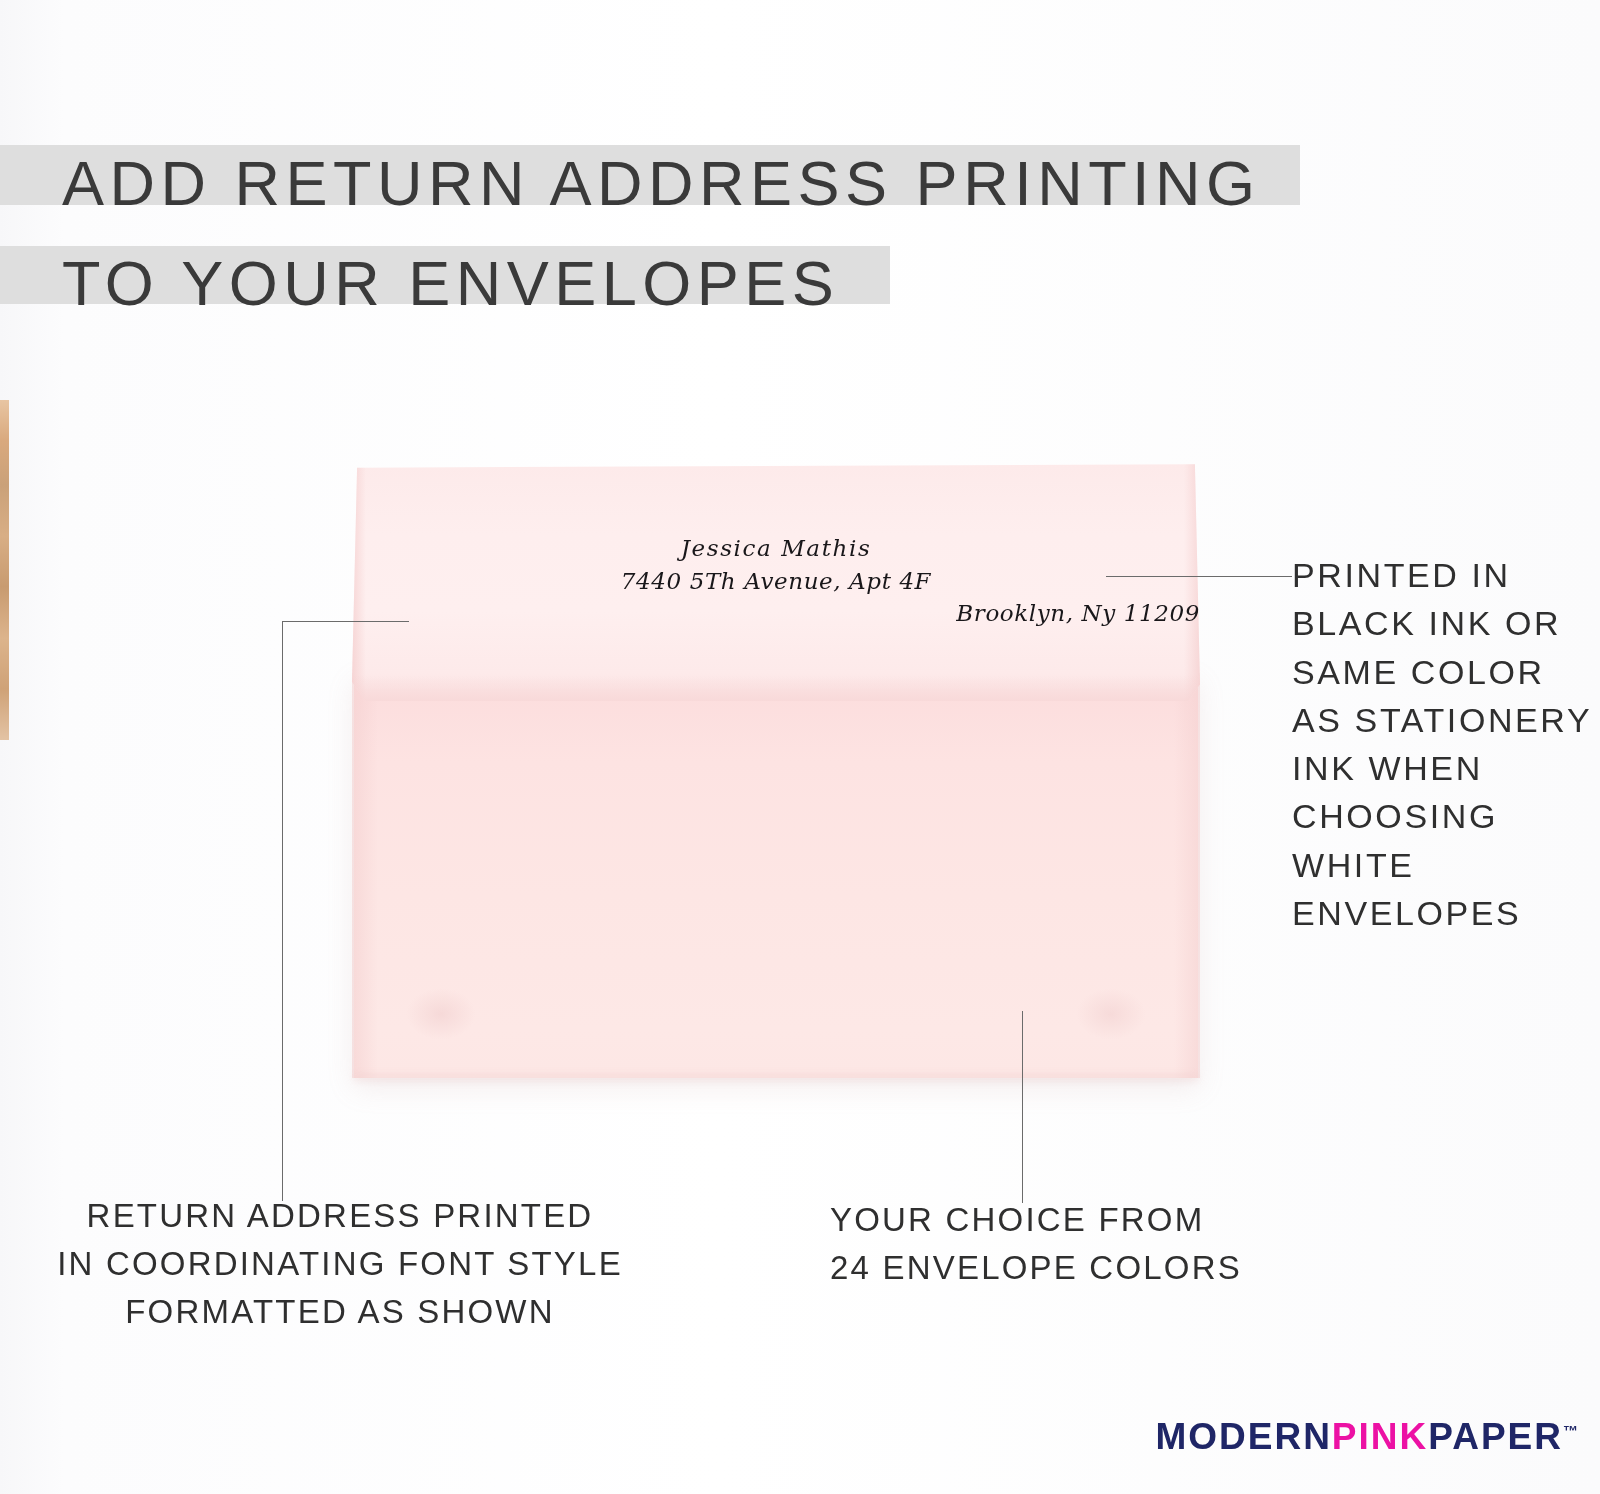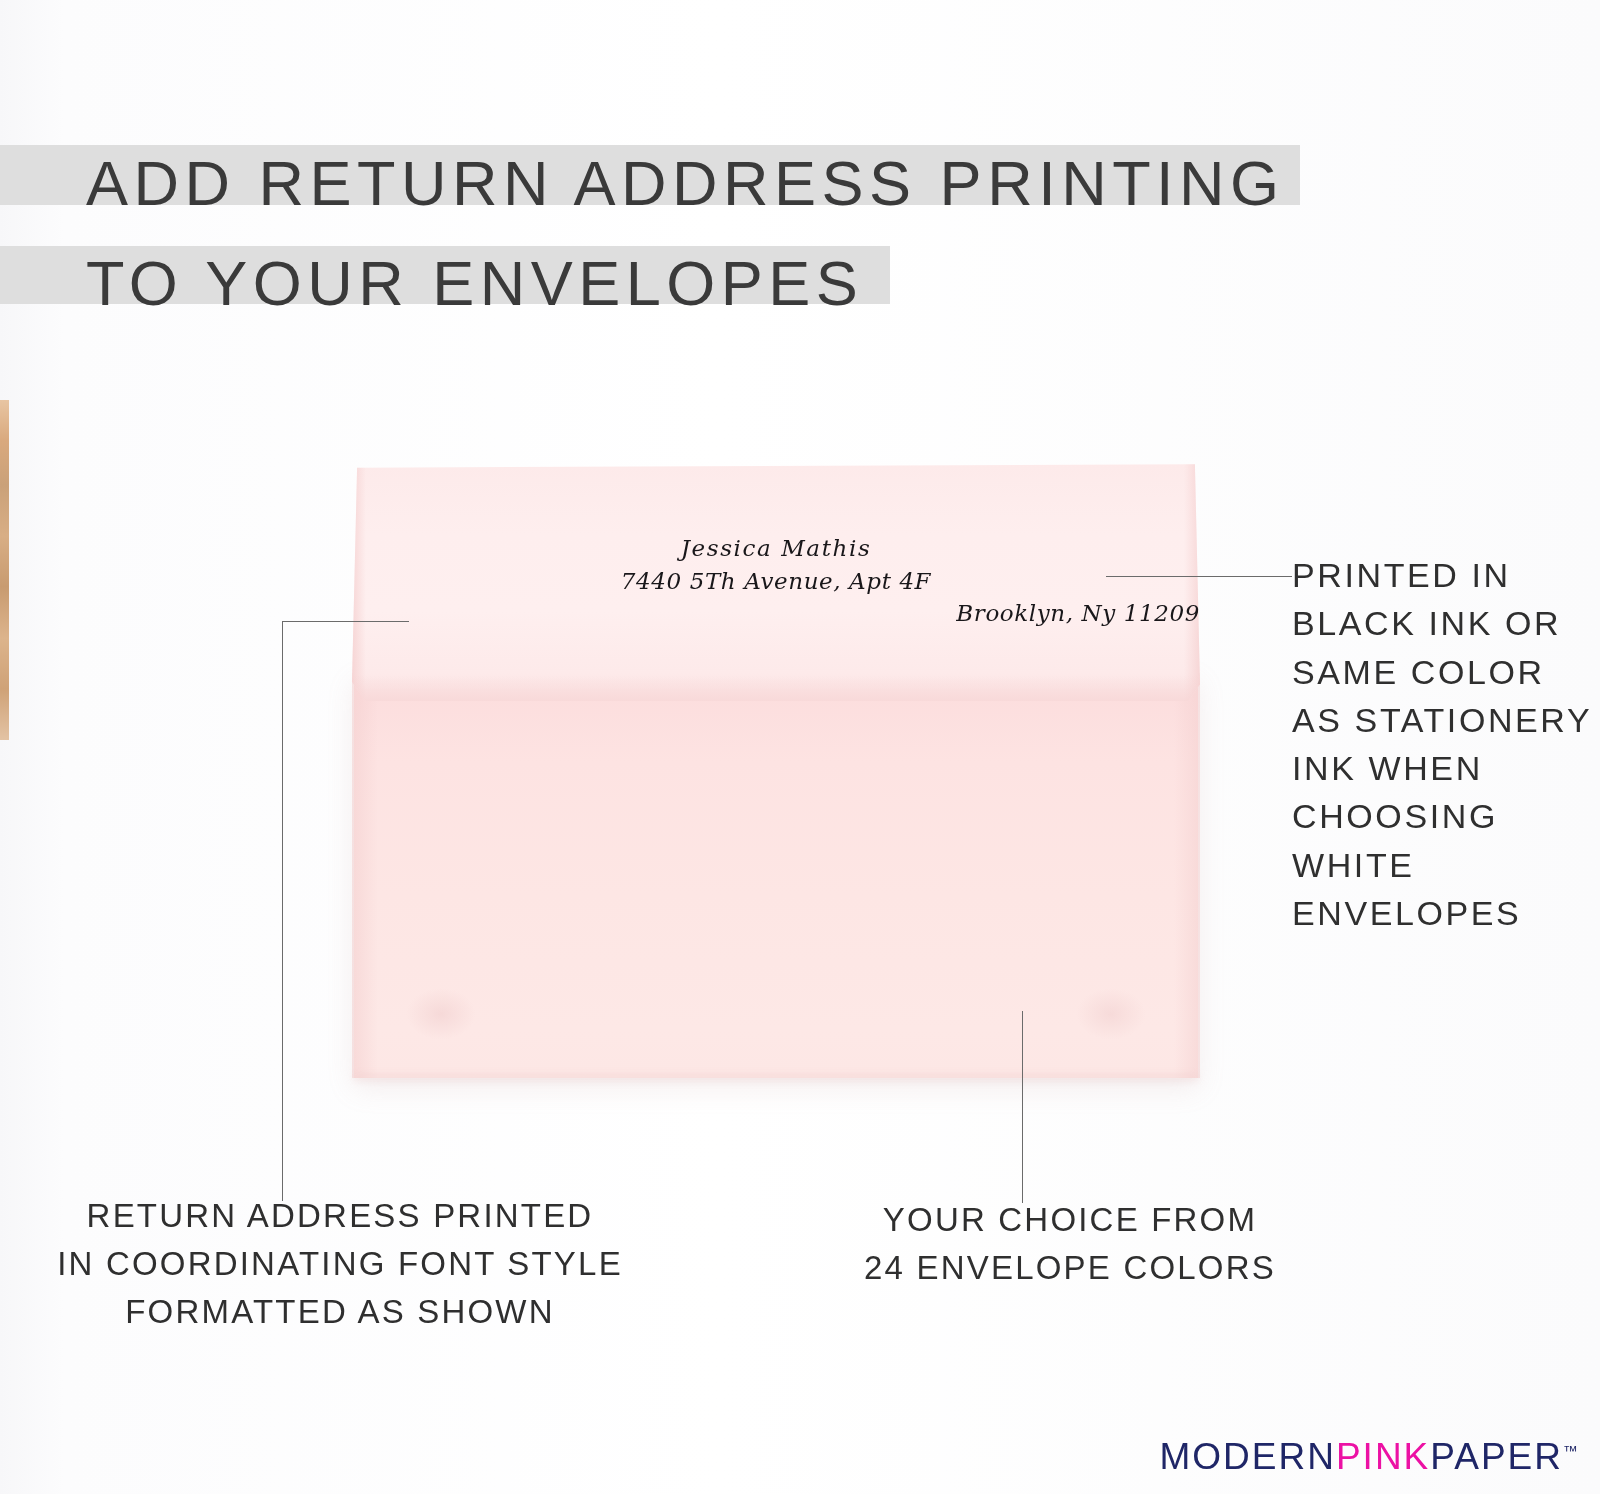--- a/index.html
+++ b/index.html
@@ -31,21 +31,21 @@
   }
   .hl-line{
     position:relative;
     display:block;
     white-space:nowrap;
     font-size:63px;
     line-height:1.0;
     letter-spacing:5.5px;
     font-weight:400;
     color:#3a3a3a;
-    padding-left:86px;
+    padding-left:62px;
     height:96px;
   }
   .hl-line .bar{
     position:absolute; left:0; z-index:0;
     background:#dedede;
   }
   .hl-line .txt{ position:relative; z-index:1; }
   .hl-1 .bar{ top:17px; height:60px; width:1300px; }
   .hl-1 .txt{ position:relative; top:24px; display:inline-block; }
   .hl-2 .bar{ top:22px; height:58px; width:890px; }
@@ -139,29 +139,28 @@
     text-align:left;
   }
   .anno-bottom-left{
     left:0px; top:1192px; width:680px;
     font-size:33px; line-height:1.45; letter-spacing:2.2px;
     text-align:center;
   }
   .anno-bottom-center{
     left:830px; top:1196px; width:480px;
     font-size:33px; line-height:1.45; letter-spacing:2.2px;
-    text-align:center;
   }
   .anno div{ white-space:nowrap; }
   .anno-right div{ white-space:normal; }
 
   
   .logo{
-    position:absolute; right:22px; bottom:16px;
-    font-size:37px; letter-spacing:2.0px; font-weight:400;
+    position:absolute; right:22px; bottom:36px;
+    font-size:37px; letter-spacing:2.0px; font-weight:700;
     white-space:nowrap;
   }
   .logo .l1,.logo .l3{ color:#1f2667; }
   .logo .l2{ color:#ec11a4; }
   .logo .tm{ font-size:15px; vertical-align:super; color:#1f2667; letter-spacing:0; }
 </style>
 </head>
 <body>
 
 <div id="stage">

